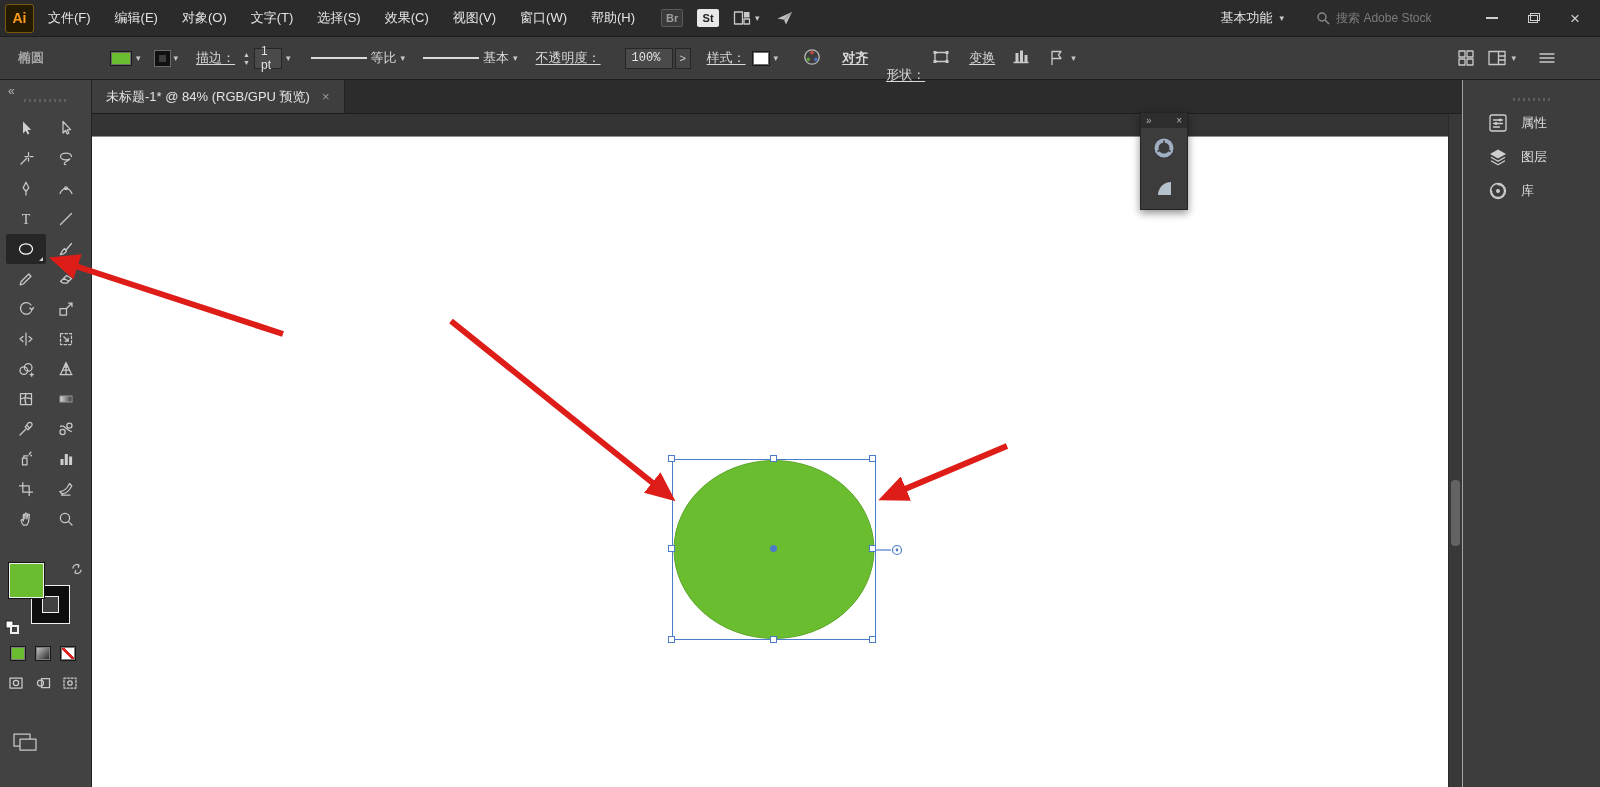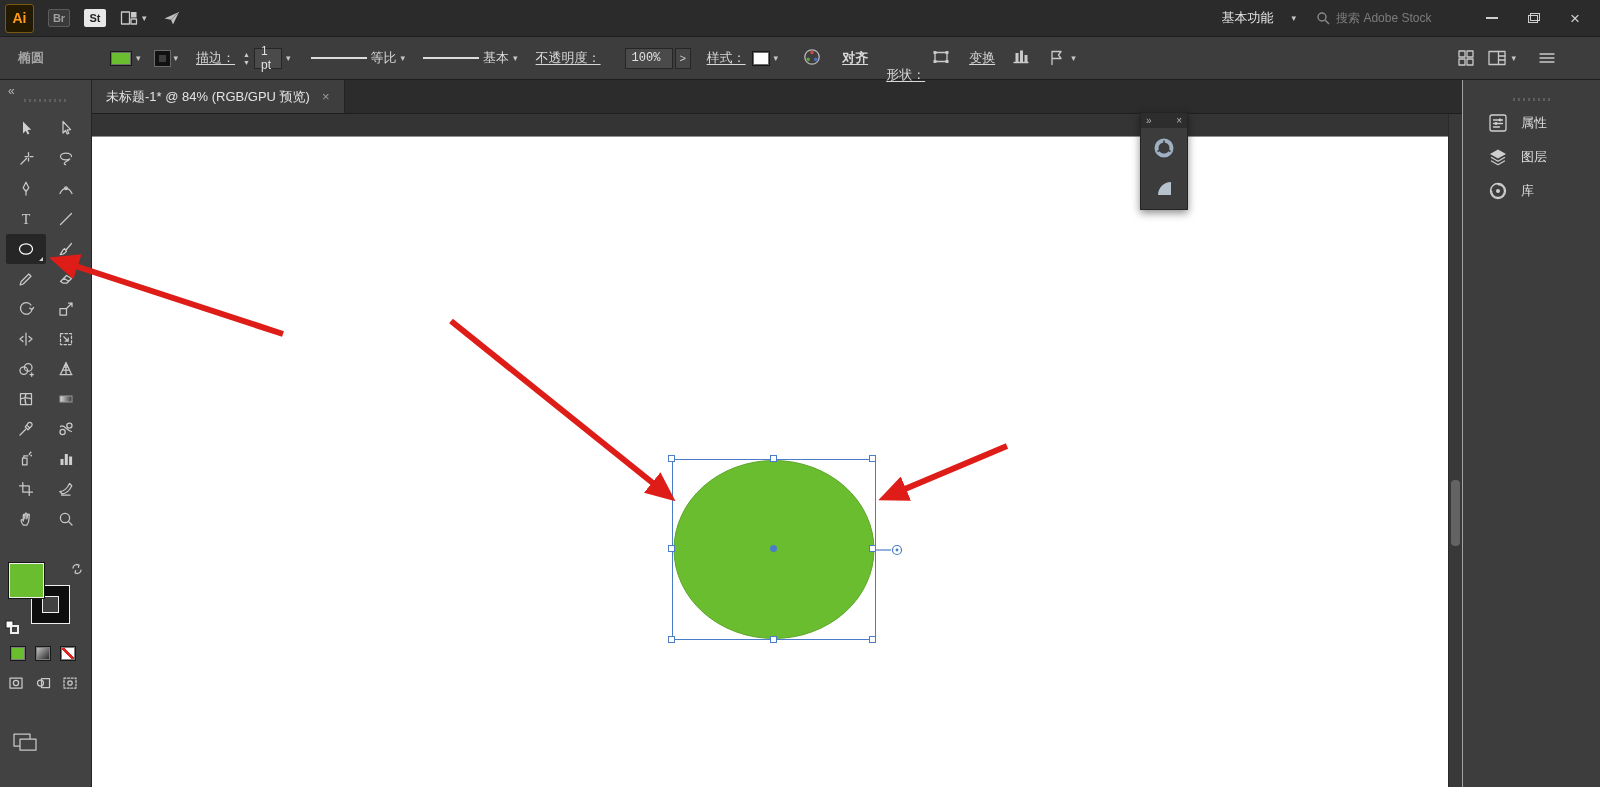--- a/index.html
+++ b/index.html
@@ -11,21 +11,21 @@
   .menubar{position:absolute;top:0;left:0;right:0;height:36px;background:#2b2b2b;display:flex;align-items:center;font-size:13px;color:#e4e4e4;z-index:30;}
   .logo{width:29px;height:29px;margin:0 14px 0 5px;background:#241a02;color:#ff9c1e;border:1px solid #7a5a10;border-radius:3px;display:flex;align-items:center;justify-content:center;font-weight:bold;font-size:14px;}
   .menus{display:flex;gap:24px;margin-right:26px;white-space:nowrap;}
   .menu{cursor:default;}
   .badge{display:flex;align-items:center;justify-content:center;font-size:11px;font-weight:bold;width:22px;height:18px;border-radius:2px;margin-right:14px;}
   .badge.br{color:#9f9f9f;border:1px solid #5c5c5c;background:#3a3a3a;}
   .badge.st{color:#222;background:#e8e8e8;}
   .mb-ic{display:flex;align-items:center;gap:4px;margin-right:16px;}
   .caret{font-size:9px;color:#c7c7c7;line-height:1;}
   .mb-spacer{flex:1;}
-  .workspace{display:flex;align-items:center;gap:18px;margin-right:20px;}
+  .workspace{display:flex;align-items:center;gap:7px;margin-right:32px;}
   .search{display:flex;align-items:center;gap:6px;margin-right:22px;}
   .search input{background:transparent;border:none;outline:none;color:#bbb;font-size:12px;width:128px;font-family:inherit;}
   .search input::placeholder{color:#7c7c7c;}
   .winctl{display:flex;align-items:center;gap:30px;margin-right:20px;}
   .ic-min{width:12px;height:2px;background:#cfcfcf;display:inline-block;}
   .ic-restore{width:12px;height:10px;position:relative;display:inline-block;}
   .ic-restore::before{content:"";position:absolute;left:0;bottom:0;width:8px;height:6px;border:1px solid #cfcfcf;background:#2b2b2b;}
   .ic-restore::after{content:"";position:absolute;right:0;top:0;width:8px;height:6px;border:1px solid #cfcfcf;}
   .ic-close{font-size:17px;color:#cfcfcf;line-height:1;}
 
@@ -97,20 +97,31 @@
   
   .overlay{position:absolute;inset:0;z-index:60;pointer-events:none;}
 </style>
 </head>
 <body>
 
 <div class="app">
 
   <header class="menubar">
     <div class="logo">Ai</div>
+    <nav class="menus">
+      <span class="menu">文件(F)</span>
+      <span class="menu">编辑(E)</span>
+      <span class="menu">对象(O)</span>
+      <span class="menu">文字(T)</span>
+      <span class="menu">选择(S)</span>
+      <span class="menu">效果(C)</span>
+      <span class="menu">视图(V)</span>
+      <span class="menu">窗口(W)</span>
+      <span class="menu">帮助(H)</span>
+    </nav>
     <div class="badge br">Br</div>
     <div class="badge st">St</div>
     <div class="mb-ic">
       <svg class="csvg" width="18" height="16" viewBox="0 0 18 16">
           <rect x="1.5" y="2" width="8" height="12"></rect>
           <rect x="11" y="2" width="5.5" height="5.5" style="fill:#c9c9c9;stroke:none"></rect>
           <rect x="11" y="9" width="5.5" height="5"></rect>
         </svg>
       <span class="caret">▾</span>
     </div>

